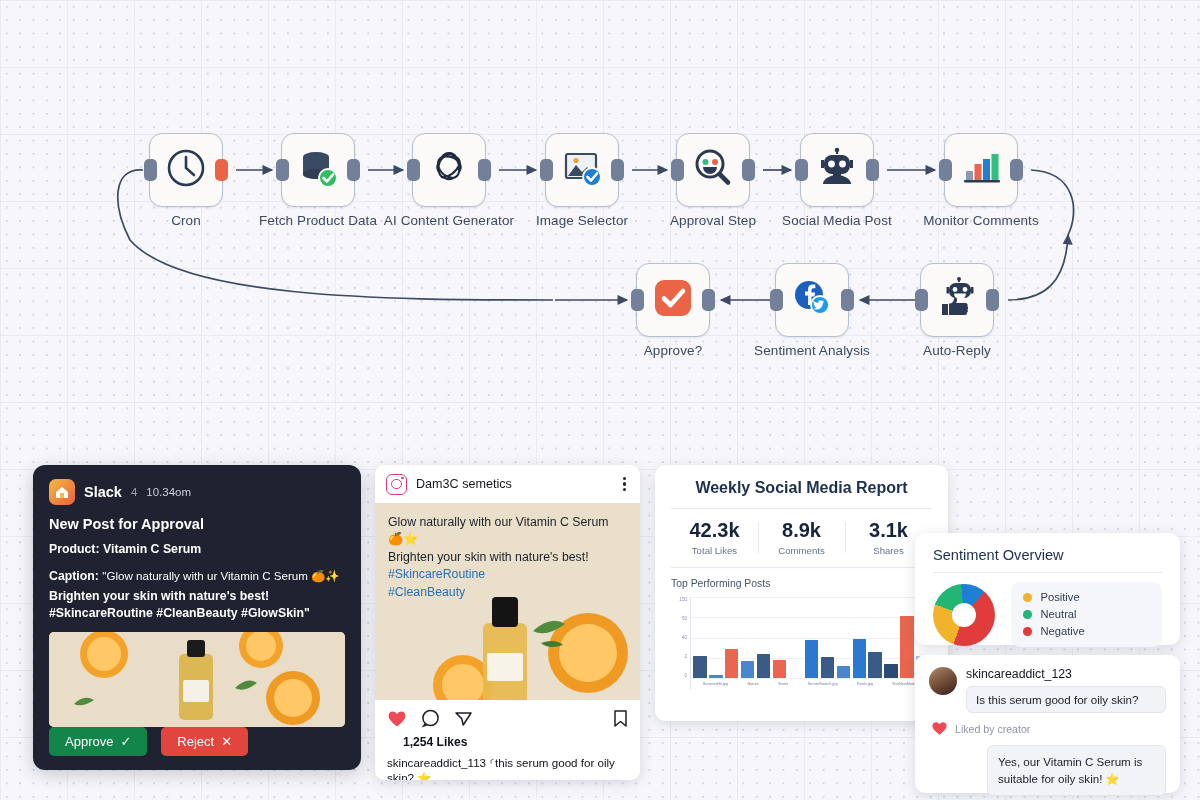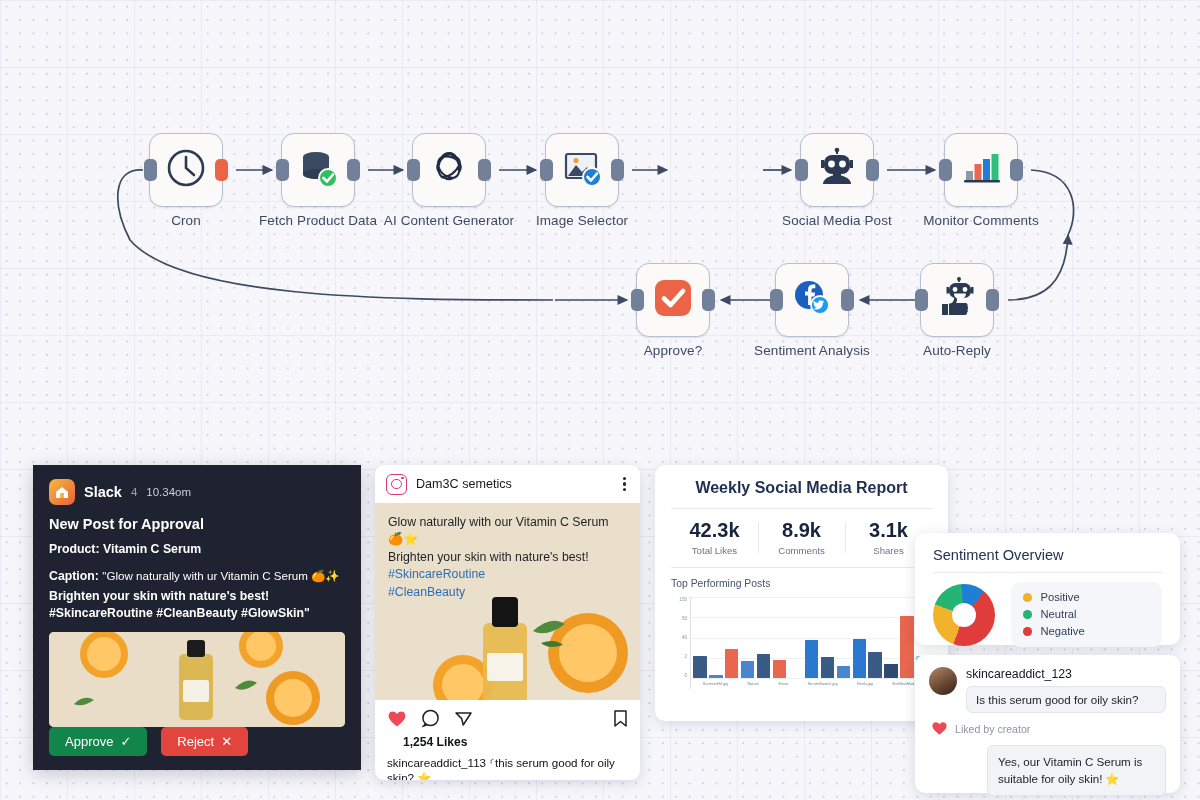--- a/index.html
+++ b/index.html
@@ -41,21 +41,21 @@
   .port.left { left:-6px; }
   .port.right { right:-6px; }
   .port.accent { background:#ec6446; }
 
   
   .panel { position:absolute; }
 
   
   #slack {
     left:33px; top:465px; width:328px; height:305px;
-    background:#1f2230; border-radius:0;
+    background:#1f2230; border-radius:12px;
     box-shadow:0 4px 18px rgba(20,25,50,.22);
     padding:14px 16px 0 16px; color:#fff;
   }
   #slack .hdr { display:flex; align-items:center; gap:9px; }
   .slack-logo {
     width:26px; height:26px; border-radius:7px;
     background:linear-gradient(135deg,#f5b942,#e8613c);
     display:flex; align-items:center; justify-content:center; flex-shrink:0;
   }
   #slack .appname { font-size:14.5px; font-weight:bold; }
@@ -249,20 +249,36 @@
           <circle cx="17" cy="15.5" r="2.6" fill="#f0a136"></circle>
           <circle cx="33" cy="32" r="9" fill="#1f7fd4" stroke="#fbfaf8" stroke-width="2"></circle>
           <path d="M28.5 32 L32 35.5 L38 28.5" fill="none" stroke="#fff" stroke-width="2.6" stroke-linecap="round" stroke-linejoin="round"></path>
         </svg>
       </span>
       <span class="port right"></span>
     </div>
     <div class="label">Image Selector</div>
   </div>
 
+  <div class="node" style="left:676px;top:133px">
+    <div class="box">
+      <span class="port left"></span>
+      <span>
+        <svg width="46" height="46" viewBox="0 0 46 46">
+          <circle cx="20" cy="19" r="13" fill="#fff" stroke="#2b3a52" stroke-width="3"></circle>
+          <path d="M13 22 h14 a3 3 0 0 1 -14 0 Z" fill="#2b3a52"></path>
+          <circle cx="15.5" cy="17" r="3" fill="#2fbf7f"></circle>
+          <circle cx="25" cy="17" r="3" fill="#ec6446"></circle>
+          <path d="M29.5 29 L38 37.5" stroke="#2b3a52" stroke-width="4.6" stroke-linecap="round"></path>
+        </svg>
+      </span>
+      <span class="port right"></span>
+    </div>
+    <div class="label">Approval Step</div>
+  </div>
 
   <div class="node" style="left:800px;top:133px">
     <div class="box">
       <span class="port left"></span>
       <span>
         <svg width="46" height="46" viewBox="0 0 46 46">
           <path d="M23 5 v4" stroke="#2b3a52" stroke-width="2"></path>
             <circle cx="23" cy="5" r="2.3" fill="#2b3a52"></circle>
           <rect x="10" y="10" width="26" height="19" rx="8" fill="#2b3a52"></rect>
           <circle cx="17.5" cy="19" r="3.4" fill="#fff"></circle>

